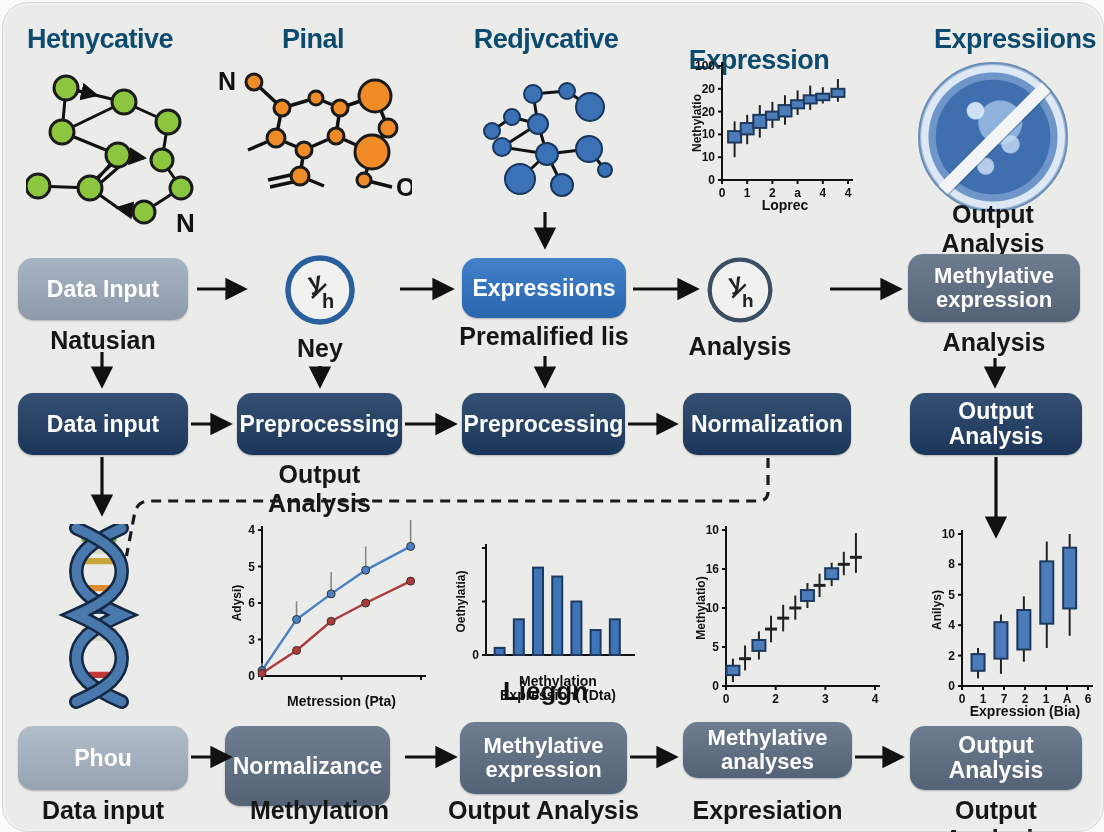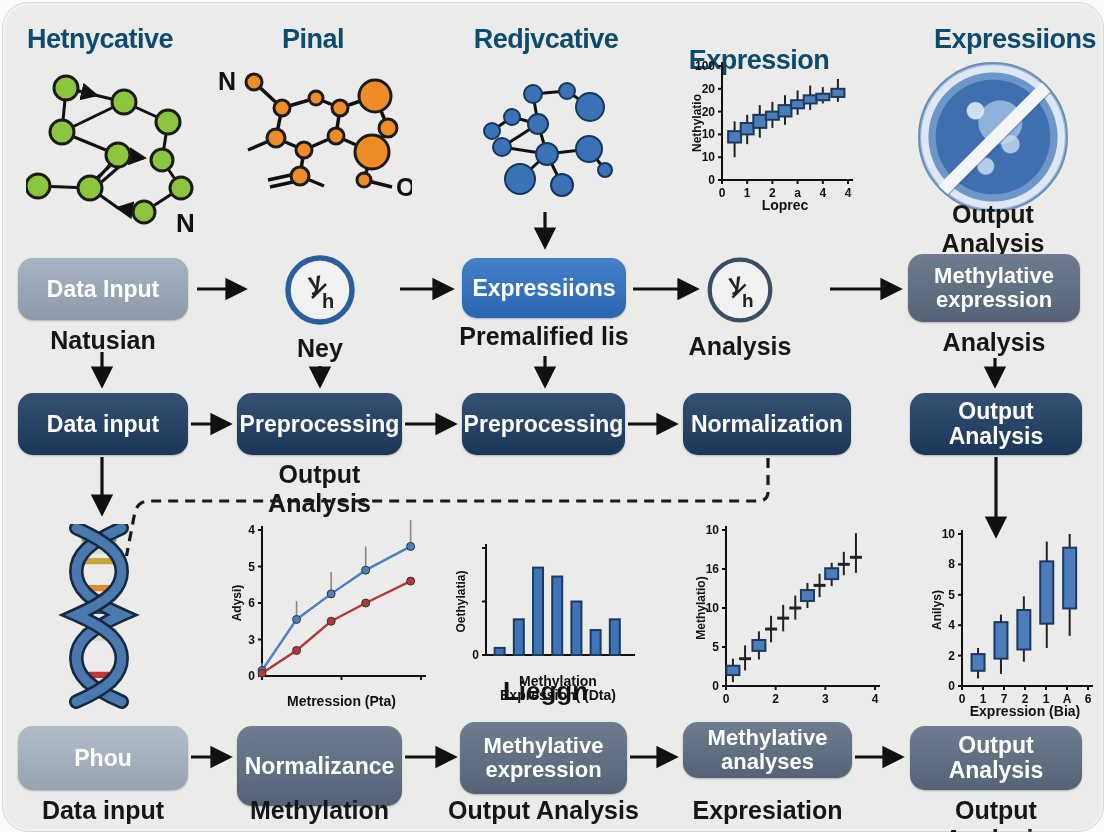--- a/index.html
+++ b/index.html
@@ -409,21 +409,21 @@
       <line x1="97.85454545454547" y1="137.68" x2="97.85454545454547" y2="72.32" stroke="#222" stroke-width="2"></line>
       <rect x="91.35454545454547" y="86" width="13" height="39.519999999999996" fill="#4c7cba" stroke="#1d3a5e" stroke-width="2"></rect>
       <line x1="120.76363636363637" y1="124" x2="120.76363636363637" y2="17.599999999999994" stroke="#222" stroke-width="2"></line>
       <rect x="114.26363636363637" y="37.360000000000014" width="13" height="62.31999999999999" fill="#4c7cba" stroke="#1d3a5e" stroke-width="2"></rect>
       <line x1="143.6727272727273" y1="111.84" x2="143.6727272727273" y2="10" stroke="#222" stroke-width="2"></line>
       <rect x="137.1727272727273" y="23.680000000000007" width="13" height="60.8" fill="#4c7cba" stroke="#1d3a5e" stroke-width="2"></rect>
     </svg>
 
   <div class="abs fbox light2" style="left:18px;top:726px;width:170px;height:64px;">Phou</div>
   <div class="abs lbl big" style="left:18px;top:796px;width:170px;">Data input</div>
-  <div class="abs fbox slate" style="left:237px;top:726px;width:165px;height:80px;">Normalizance</div>
+  <div class="abs fbox slate" style="left:225px;top:726px;width:165px;height:80px;">Normalizance</div>
   <div class="abs lbl big" style="left:222px;top:796px;width:195px;">Methylation</div>
   <div class="abs fbox slate" style="left:460px;top:722px;width:167px;height:72px;font-size:22px;">Methylative expression</div>
   <div class="abs lbl big" style="left:440px;top:796px;width:207px;">Output Analysis</div>
   <div class="abs fbox slate" style="left:683px;top:722px;width:169px;height:56px;font-size:22px;">Methylative analyses</div>
   <div class="abs lbl big" style="left:672px;top:796px;width:191px;">Expresiation</div>
   <div class="abs fbox slate" style="left:910px;top:726px;width:172px;height:64px;">Output Analysis</div>
   <div class="abs lbl big" style="left:903px;top:796px;width:186px;">Output Analysis</div>
 
   <svg class="abs" style="left:0;top:0;pointer-events:none;" width="1104" height="832">
     <defs>

